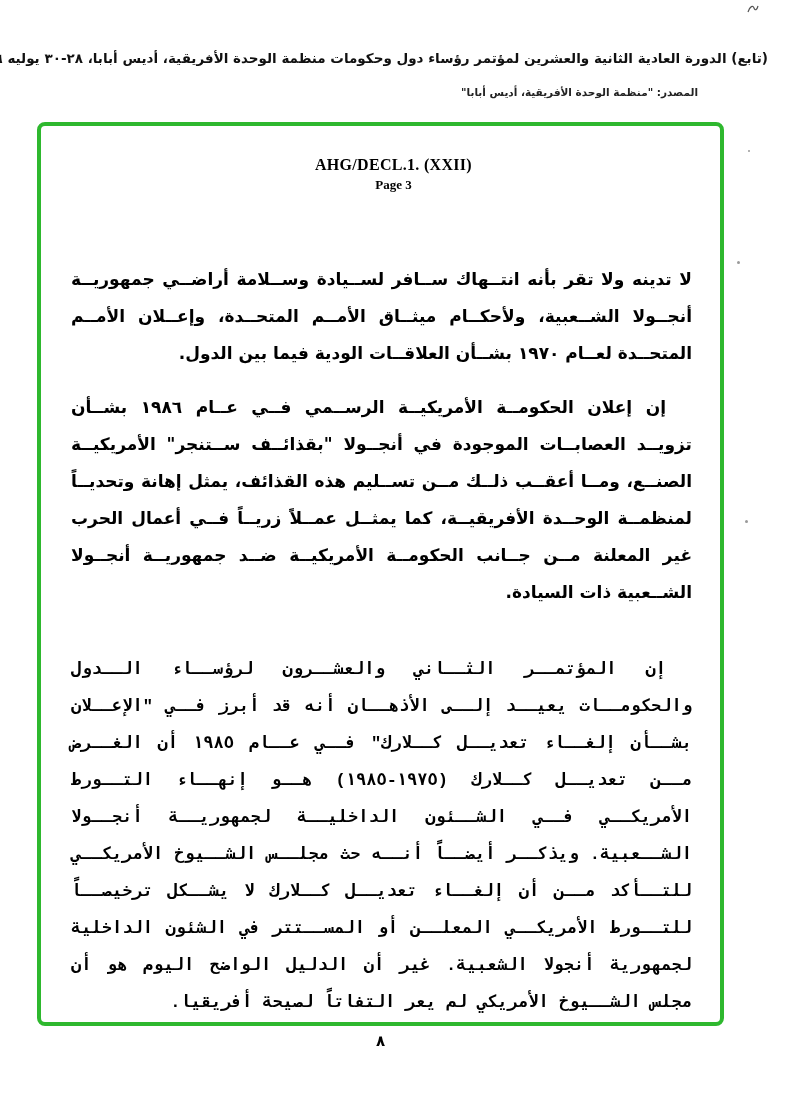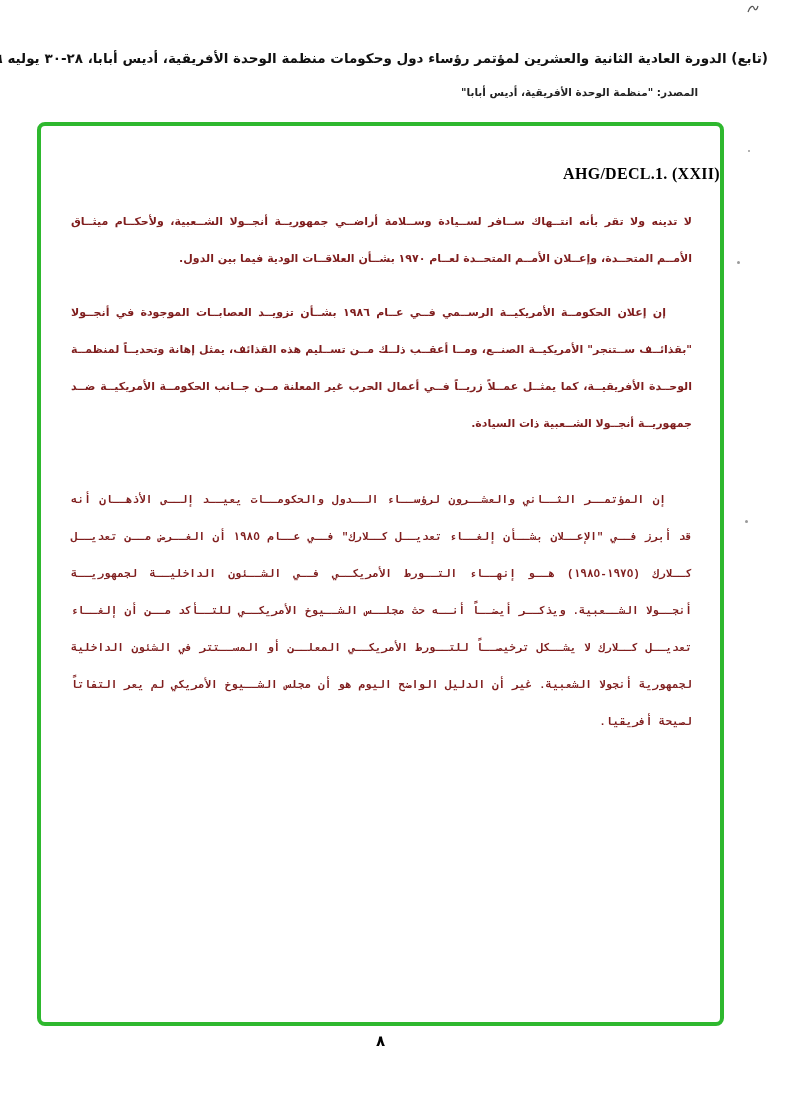--- a/index.html
+++ b/index.html
@@ -61,45 +61,45 @@
     left: 37px;
     top: 122px;
     width: 687px;
     height: 904px;
     box-sizing: border-box;
     border: 4px solid #2eb82e;
     border-radius: 8px;
     background: #ffffff;
   }
   .doc-ref-block {
-    margin: 39px 0 0 26px;
+    margin: 30px 0 0 26px;
     direction: ltr;
-    text-align: right;
+    text-align: center;
   }
   .doc-ref {
     font-family: "Liberation Serif", "DejaVu Serif", serif;
     font-size: 16px;
     font-weight: 700;
     letter-spacing: 0.3px;
   }
   .doc-page-label {
     font-family: "Liberation Serif", "DejaVu Serif", serif;
     font-size: 13px;
     font-weight: 700;
     margin-top: 3px;
   }
   .doc-body {
     direction: rtl;
-    margin: 20px 28px 0 30px;
+    margin: 68px 28px 0 30px;
     font-family: "DejaVu Sans", sans-serif;
-    font-size: 11px;
+    font-size: 17px;
     font-weight: 700;
     line-height: 37px;
     text-align: justify;
-    color: #7f1d1d;
+    color: #000000;
   }
   .para { margin: 0 0 17px 0; }
   .para.indent { text-indent: 26px; }
   .para.gap-top { margin-top: 40px; font-family: Liberation Mono, monospace; }
   .page-number {
     position: absolute;
     top: 1032px;
     left: 37px;
     width: 687px;
     text-align: center;
@@ -126,20 +126,21 @@
   </svg>
 
   <div class="header-line">(تابع)  الدورة العادية الثانية والعشرين لمؤتمر رؤساء دول وحكومات منظمة الوحدة الأفريقية، أديس أبابا، ٢٨-٣٠ يوليه ١٩٨٦</div>
 
   <div class="source-line">المصدر:  "منظمة الوحدة الأفريقية، أديس أبابا"</div>
 
   <div class="doc-box">
 
     <div class="doc-ref-block">
       <div class="doc-ref">AHG/DECL.1. (XXII)</div>
+      <div class="doc-page-label">Page 3</div>
     </div>
 
     <div class="doc-body">
       <p class="para">لا تدينه ولا تقر بأنه انتــهاك ســافر لســيادة وســلامة أراضــي جمهوريــة أنجــولا الشــعبية، ولأحكــام ميثــاق الأمــم المتحــدة، وإعــلان الأمــم المتحــدة لعــام ١٩٧٠ بشــأن العلاقــات الودية فيما بين الدول.</p>
       <p class="para indent">إن إعلان الحكومــة الأمريكيــة الرســمي فــي عــام ١٩٨٦ بشــأن تزويــد العصابــات الموجودة في أنجــولا "بقذائــف ســتنجر" الأمريكيــة الصنــع، ومــا أعقــب ذلــك مــن تســليم هذه القذائف، يمثل إهانة وتحديــاً لمنظمــة الوحــدة الأفريقيــة، كما يمثــل عمــلاً زريــاً فــي أعمال الحرب غير المعلنة مــن جــانب الحكومــة الأمريكيــة ضــد جمهوريــة أنجــولا الشــعبية ذات السيادة.</p>
       <p class="para indent gap-top">إن المؤتمــر الثــاني والعشــرون لرؤســاء الــدول والحكومــات يعيــد إلــى الأذهــان أنه قد أبرز فــي "الإعــلان بشــأن إلغــاء تعديــل كــلارك" فــي عــام ١٩٨٥ أن الغــرض مــن تعديــل كــلارك (١٩٧٥-١٩٨٥) هــو إنهــاء التــورط الأمريكــي فــي الشــئون الداخليــة لجمهوريــة أنجــولا الشــعبية. ويذكــر أيضــاً أنــه حث مجلــس الشــيوخ الأمريكــي للتــأكد مــن أن إلغــاء تعديــل كــلارك لا يشــكل ترخيصــاً للتــورط الأمريكــي المعلــن أو المســتتر في الشئون الداخلية لجمهورية أنجولا الشعبية. غير أن الدليل الواضح اليوم هو أن مجلس الشــيوخ الأمريكي لم يعر التفاتاً لصيحة أفريقيا.</p>
     </div>
 
   </div>
 

